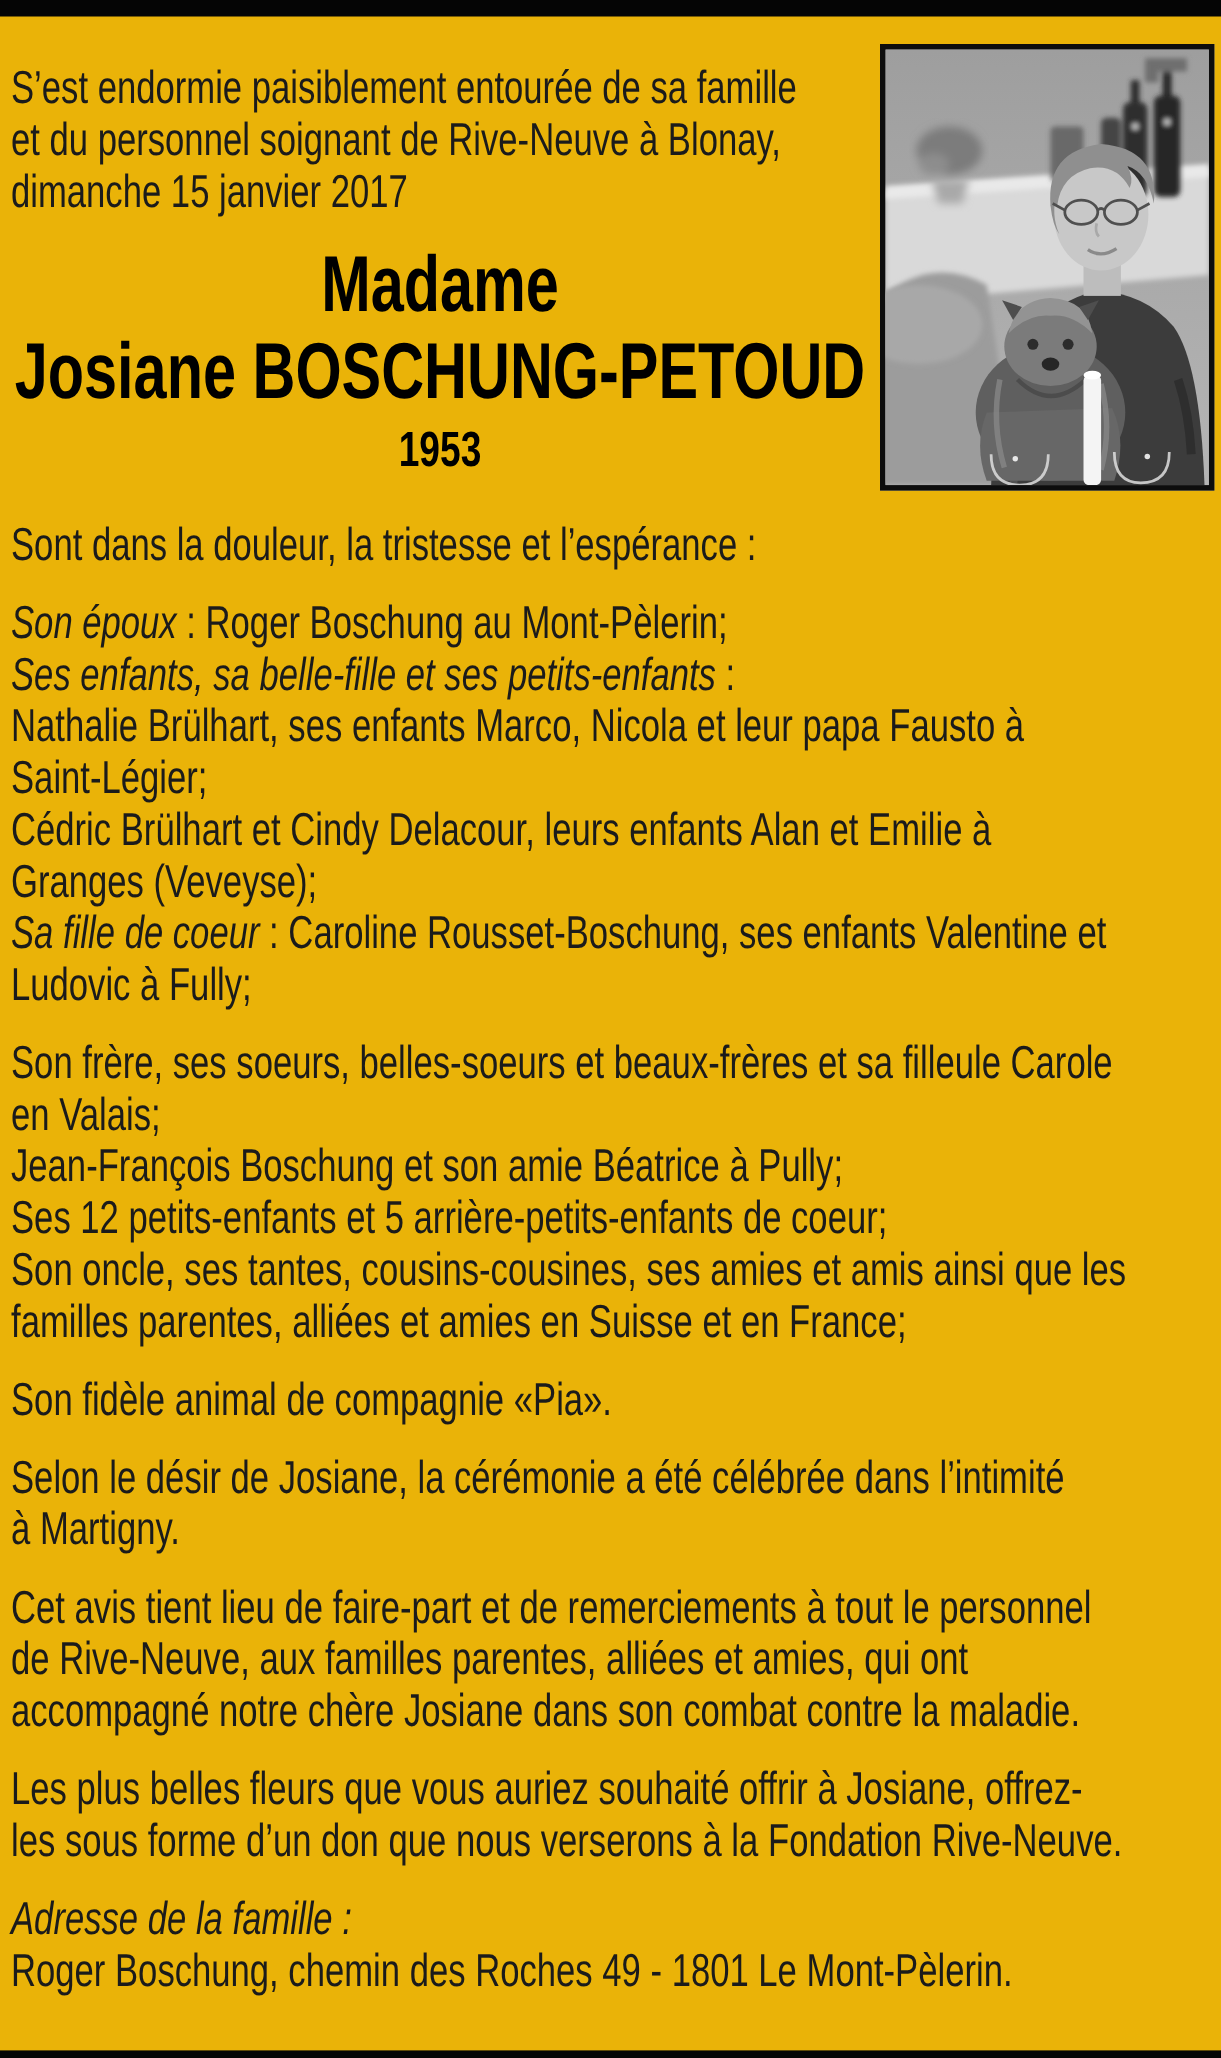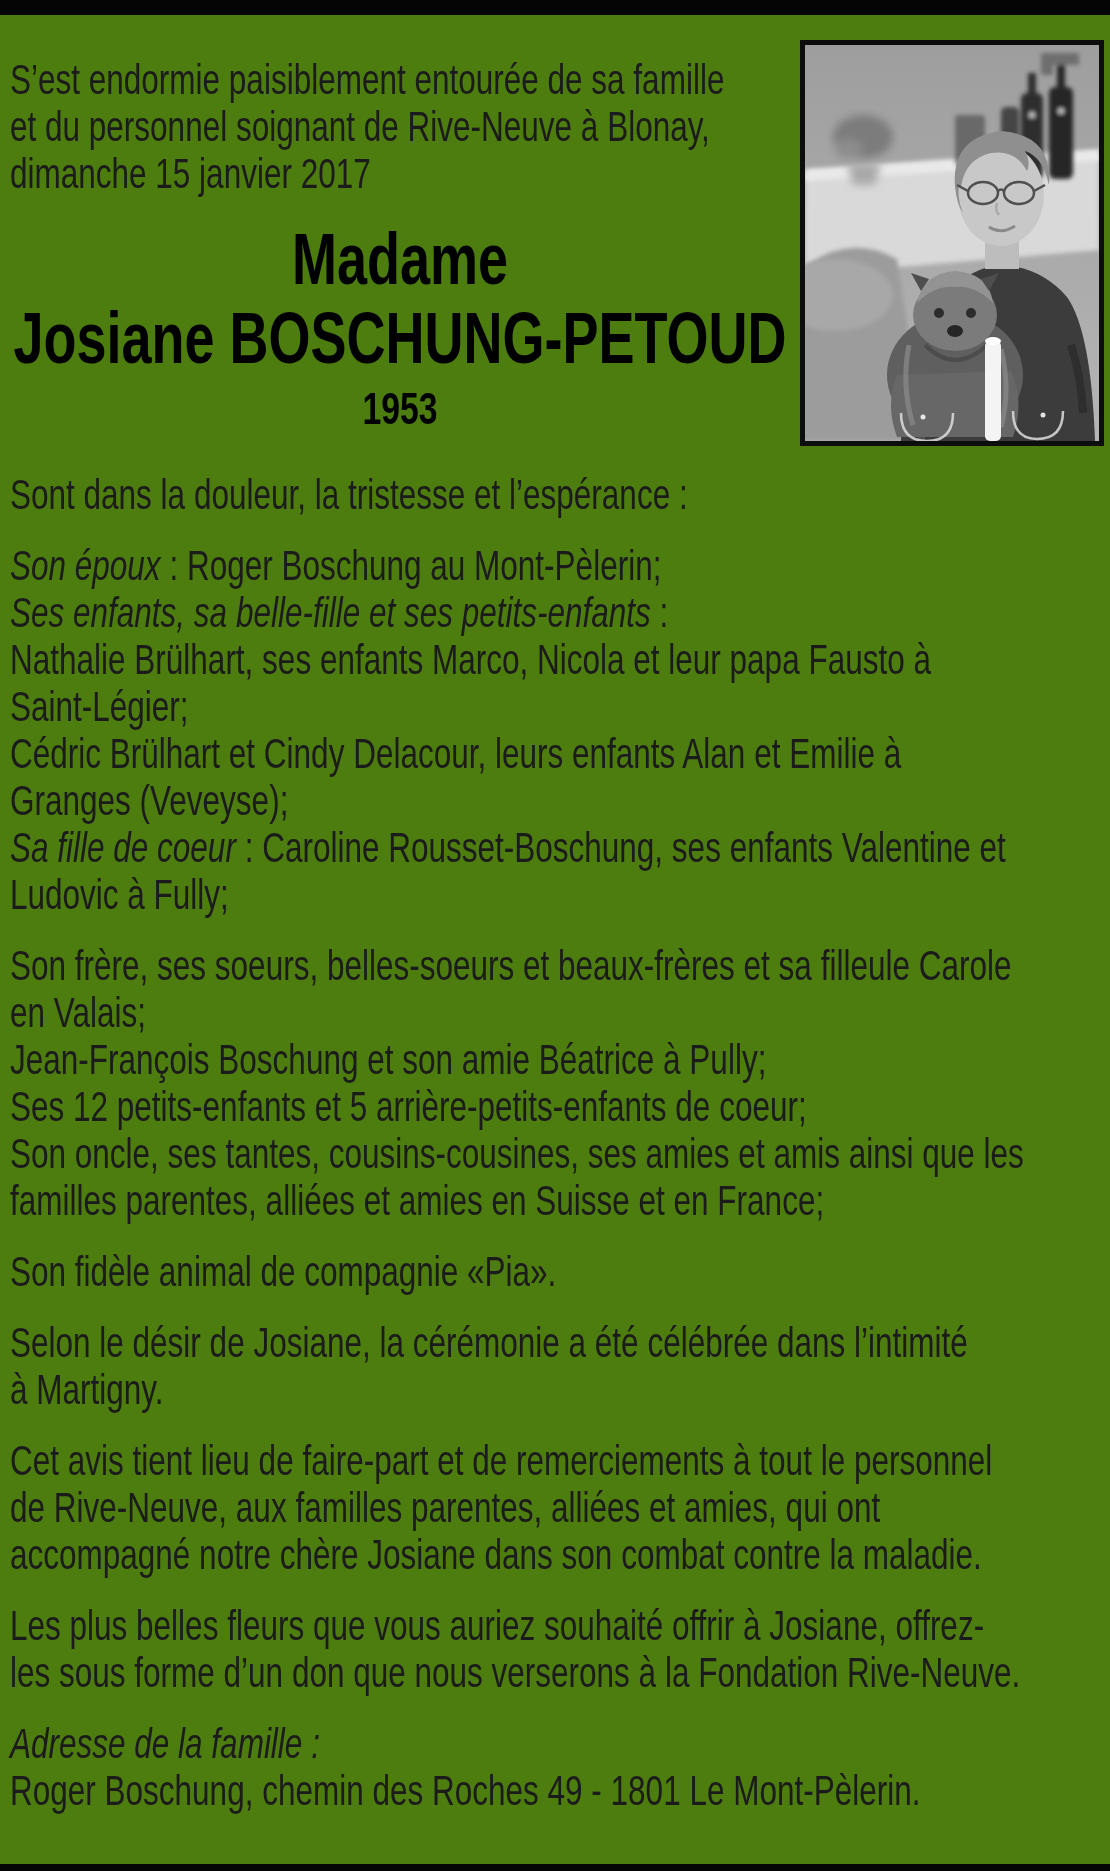--- a/index.html
+++ b/index.html
@@ -1,19 +1,19 @@
 <!DOCTYPE html>
 <html><head>
 <meta charset="utf-8">
 <style>
   html,body{margin:0;padding:0;background:#ffffff;}
   #page{
     position:relative;
     width:1110px;height:1871px;
-    background:#4d7c0f;
+    background:#eab308;
     overflow:hidden;
     font-family:"Liberation Sans", sans-serif;
     color:#1b1b1b;
   }
   .bar{position:absolute;left:0;width:1110px;background:#050505;}
   #topbar{top:0;height:15px;}
   #botbar{bottom:0;height:7px;}
 
   
   #content{

